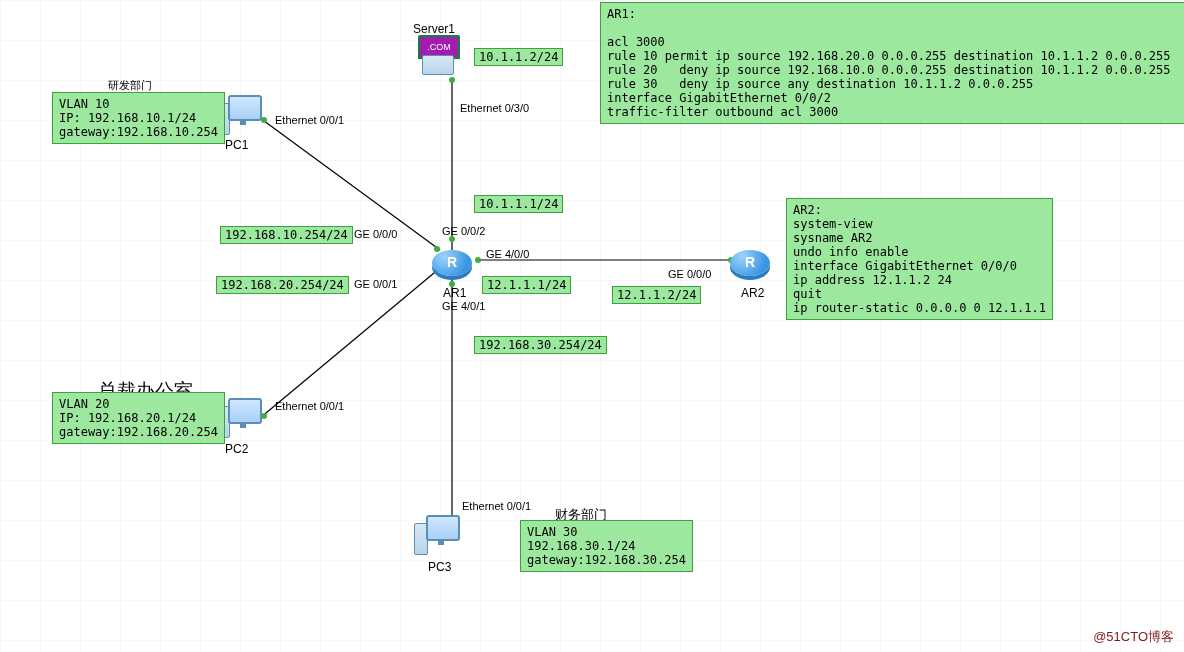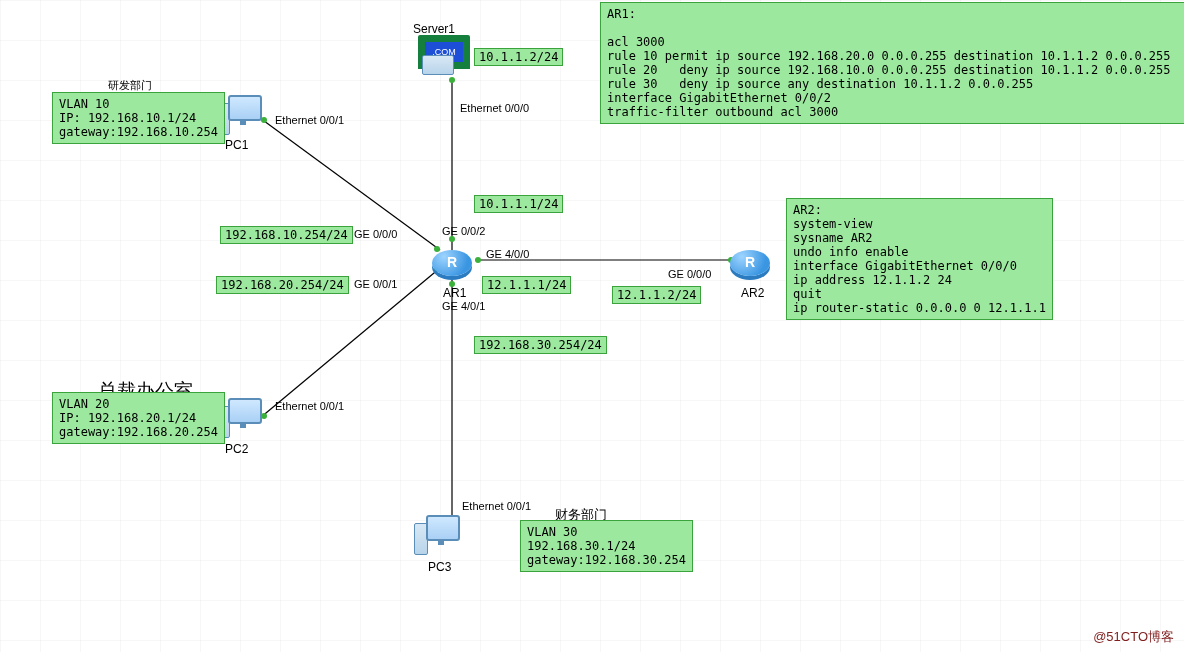--- a/index.html
+++ b/index.html
@@ -61,22 +61,22 @@
   .pc .tower {
     position:absolute; top:8px; left:-6px; width:12px; height:30px;
     background: linear-gradient(#d8e8f5,#b8d4ea);
     border:1px solid #5a8db8; border-radius:2px;
   }
   .server {
     width:38px; height:40px; position:relative;
   }
   .server .top {
     position:absolute; top:0; left:0; width:38px; height:20px;
-    background:#1d4ed8; color:#fff; font-size:9px; text-align:center;
-    border:7px solid #15803d; border-radius:2px 2px 0 0; line-height:20px;
+    background:#a21caf; color:#fff; font-size:9px; text-align:center;
+    border:2px solid #15803d; border-radius:2px 2px 0 0; line-height:20px;
   }
   .server .body {
     position:absolute; top:20px; left:4px; width:30px; height:18px;
     background: linear-gradient(#d8e8f5,#b8d4ea);
     border:1px solid #5a8db8; border-radius:2px;
   }
   .router {
     width:40px; height:40px; position:relative;
   }
   .router .disk {
@@ -202,21 +202,21 @@
 ip router-static 0.0.0.0 0 12.1.1.1</div>
 
 <div class="lbl" style="top:48px;left:474px">10.1.1.2/24</div>
 <div class="lbl" style="top:195px;left:474px">10.1.1.1/24</div>
 <div class="lbl" style="top:226px;left:220px">192.168.10.254/24</div>
 <div class="lbl" style="top:276px;left:216px">192.168.20.254/24</div>
 <div class="lbl" style="top:336px;left:474px">192.168.30.254/24</div>
 <div class="lbl" style="top:276px;left:482px">12.1.1.1/24</div>
 <div class="lbl" style="top:286px;left:612px">12.1.1.2/24</div>
 
-<div class="if-lbl" style="top:102px;left:460px">Ethernet 0/0/0</div>
+<div class="if-lbl" style="top:102px;left:460px">Ethernet 0/3/0</div>
 <div class="if-lbl" style="top:225px;left:442px">GE 0/0/2</div>
 <div class="if-lbl" style="top:114px;left:275px">Ethernet 0/0/1</div>
 <div class="if-lbl" style="top:228px;left:354px">GE 0/0/0</div>
 <div class="if-lbl" style="top:278px;left:354px">GE 0/0/1</div>
 <div class="if-lbl" style="top:400px;left:275px">Ethernet 0/0/1</div>
 <div class="if-lbl" style="top:248px;left:486px">GE 4/0/0</div>
 <div class="if-lbl" style="top:268px;left:668px">GE 0/0/0</div>
 <div class="if-lbl" style="top:300px;left:442px">GE 4/0/1</div>
 <div class="if-lbl" style="top:500px;left:462px">Ethernet 0/0/1</div>
 

